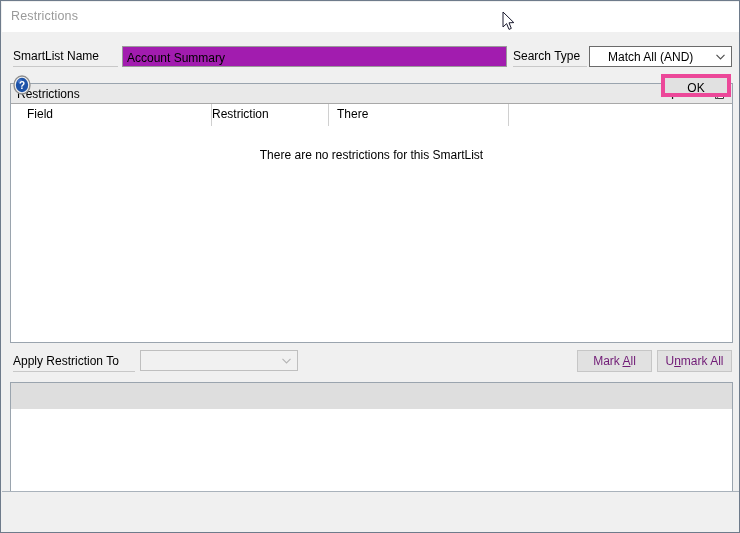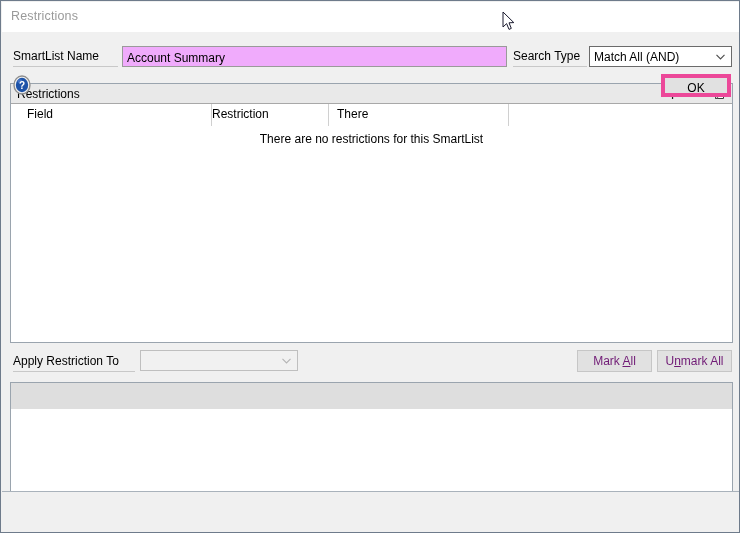--- a/index.html
+++ b/index.html
@@ -58,21 +58,21 @@
     border-bottom: 1px solid #c8c8c8;
   }
   #smartlist-label {
     left: 11px; top: 17px;
     width: 105px;
     padding-bottom: 3px;
   }
   .textbox {
     position: absolute;
     box-sizing: border-box;
-    background: #f0abfc;
+    background: #a21caf;
     border: 1px solid #9a9a9a;
     font-size: 12px;
     color: #000000;
     padding: 2px 0 0 4px;
     font-family: "Liberation Sans", sans-serif;
     outline: none;
   }
   #smartlist-input {
     left: 120px; top: 14px;
     width: 385px; height: 21px;
@@ -90,21 +90,21 @@
     border: 1px solid #6b6b6b;
     font-size: 12px;
     color: #000000;
   }
   #searchtype-combo {
     left: 587px; top: 14px;
     width: 143px; height: 21px;
   }
   #searchtype-combo .combo-text {
     position: absolute;
-    left: 4px; top: 2px;
+    left: 18px; top: 2px;
     line-height: 16px;
     text-align: center;
   }
   .chev {
     position: absolute;
     right: 6px; top: 50%;
     margin-top: -3px;
     width: 9px; height: 6px;
   }
   .chev svg { display: block; }
@@ -172,21 +172,21 @@
     border-right: 1px solid #d0d0d0;
   }
   .grid-body {
     position: absolute;
     left: 0; top: 42px;
     width: 721px; height: 216px;
     background: #ffffff;
   }
   .empty-msg {
     position: absolute;
-    left: 0; top: 6px;
+    left: 0; top: 22px;
     width: 721px;
     text-align: center;
     font-size: 12px;
     color: #000;
   }
   
   .applyrow {
     position: absolute;
     left: 0; top: 317px;
     width: 738px; height: 28px;

